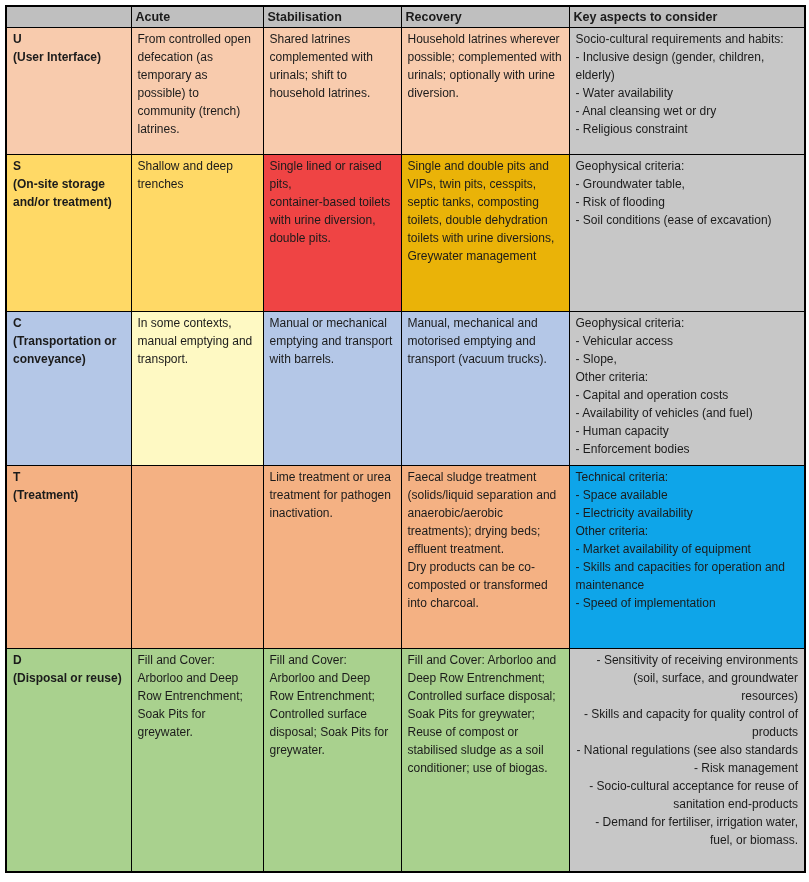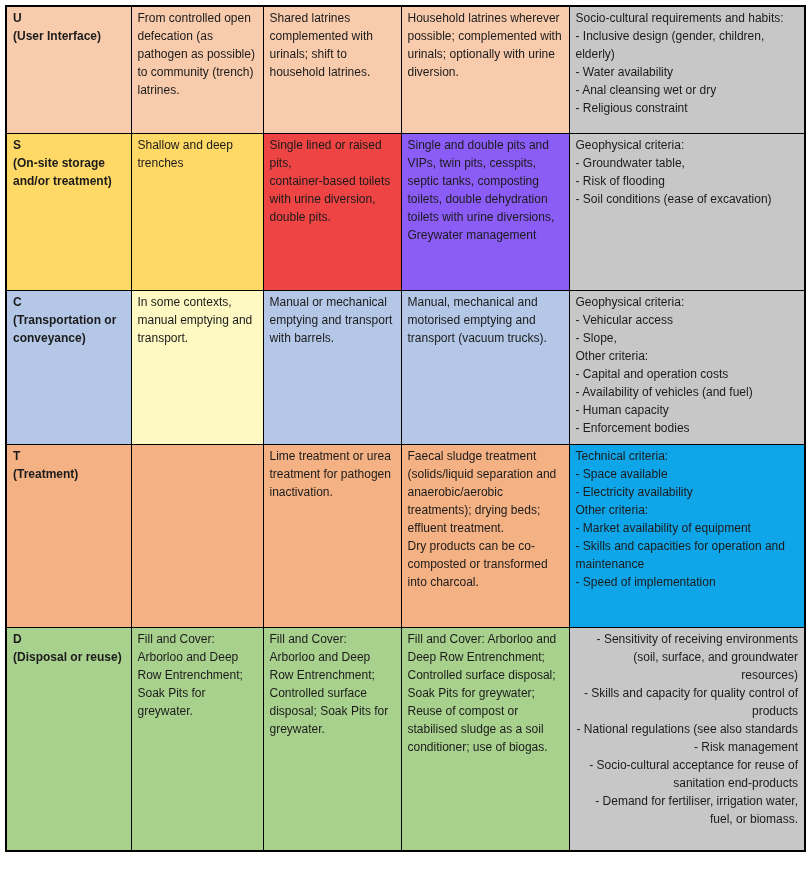--- a/index.html
+++ b/index.html
@@ -52,41 +52,48 @@
 <div class="table-wrap">
   <table>
     <colgroup>
       <col class="c-label">
         <col class="c-acute">
         <col class="c-stab">
         <col class="c-recov">
         <col class="c-key">
     </colgroup>
     <tbody>
+      <tr class="header-row">
+        <th style="background-color: rgb(191, 191, 191);"></th>
+        <th style="background-color: rgb(191, 191, 191);">Acute</th>
+        <th style="background-color: rgb(191, 191, 191);">Stabilisation</th>
+        <th style="background-color: rgb(191, 191, 191);">Recovery</th>
+        <th style="background-color: rgb(191, 191, 191);">Key aspects to consider</th>
+      </tr>
 
       <tr class="row-u">
         <td class="row-label" style="background-color: rgb(248, 203, 173);">U
 (User Interface)</td>
-        <td style="background-color: rgb(248, 203, 173);">From controlled open defecation (as pathogen as possible) to community (trench) latrines.</td>
+        <td style="background-color: rgb(248, 203, 173);">From controlled open defecation (as temporary as possible) to community (trench) latrines.</td>
         <td style="background-color: rgb(248, 203, 173);">Shared latrines complemented with urinals; shift to household latrines.</td>
         <td style="background-color: rgb(248, 203, 173);">Household latrines wherever possible; complemented with urinals; optionally with urine diversion.</td>
         <td style="background-color: rgb(199, 199, 199);">Socio-cultural requirements and habits:
 - Inclusive design (gender, children, elderly)
 - Water availability
 - Anal cleansing wet or dry
 - Religious constraint</td>
       </tr>
 
       <tr class="row-s">
         <td class="row-label" style="background-color: rgb(255, 217, 102);">S
 (On-site storage and/or treatment)</td>
         <td style="background-color: rgb(255, 217, 102);">Shallow and deep trenches</td>
         <td style="background-color: #ef4444;">Single lined or raised pits,
 container-based toilets with urine diversion, double pits.</td>
-        <td style="background-color: #8b5cf6; margin-top: 16px;">Single and double pits and VIPs, twin pits, cesspits, septic tanks, composting toilets, double dehydration toilets with urine diversions,
+        <td style="background-color: #eab308; margin-top: 16px;">Single and double pits and VIPs, twin pits, cesspits, septic tanks, composting toilets, double dehydration toilets with urine diversions,
 Greywater management</td>
         <td style="background-color: rgb(199, 199, 199);">Geophysical criteria:
 - Groundwater table,
 - Risk of flooding
 - Soil conditions (ease of excavation)</td>
       </tr>
 
       <tr class="row-c">
         <td class="row-label" style="background-color: rgb(180, 199, 231);">C
 (Transportation or conveyance)</td>

